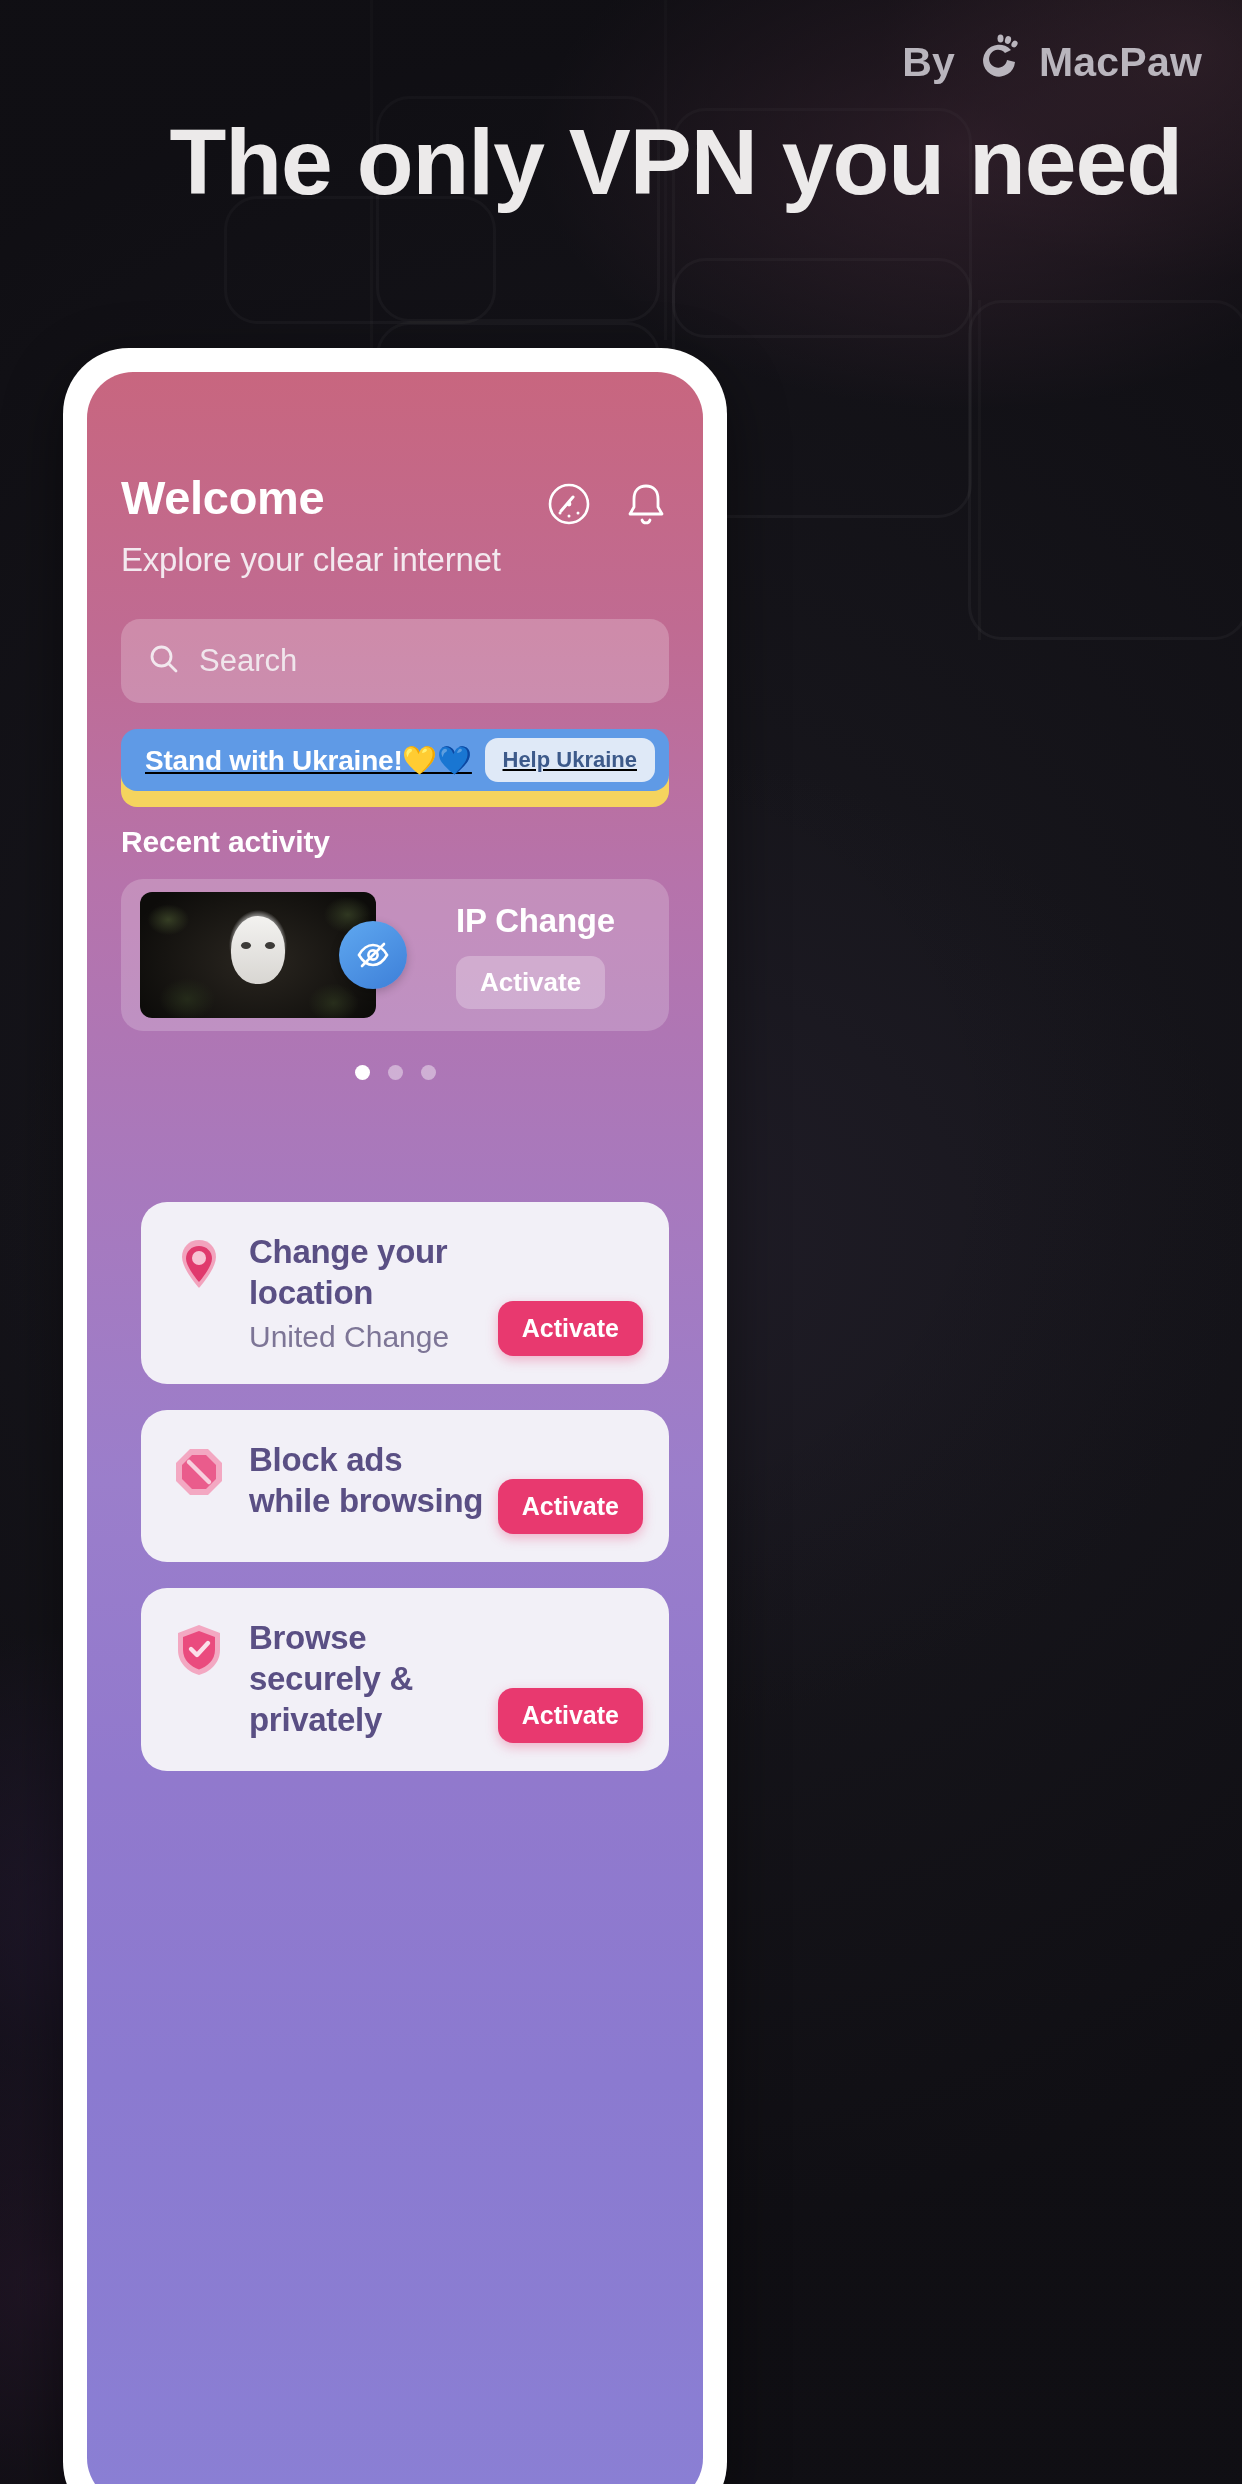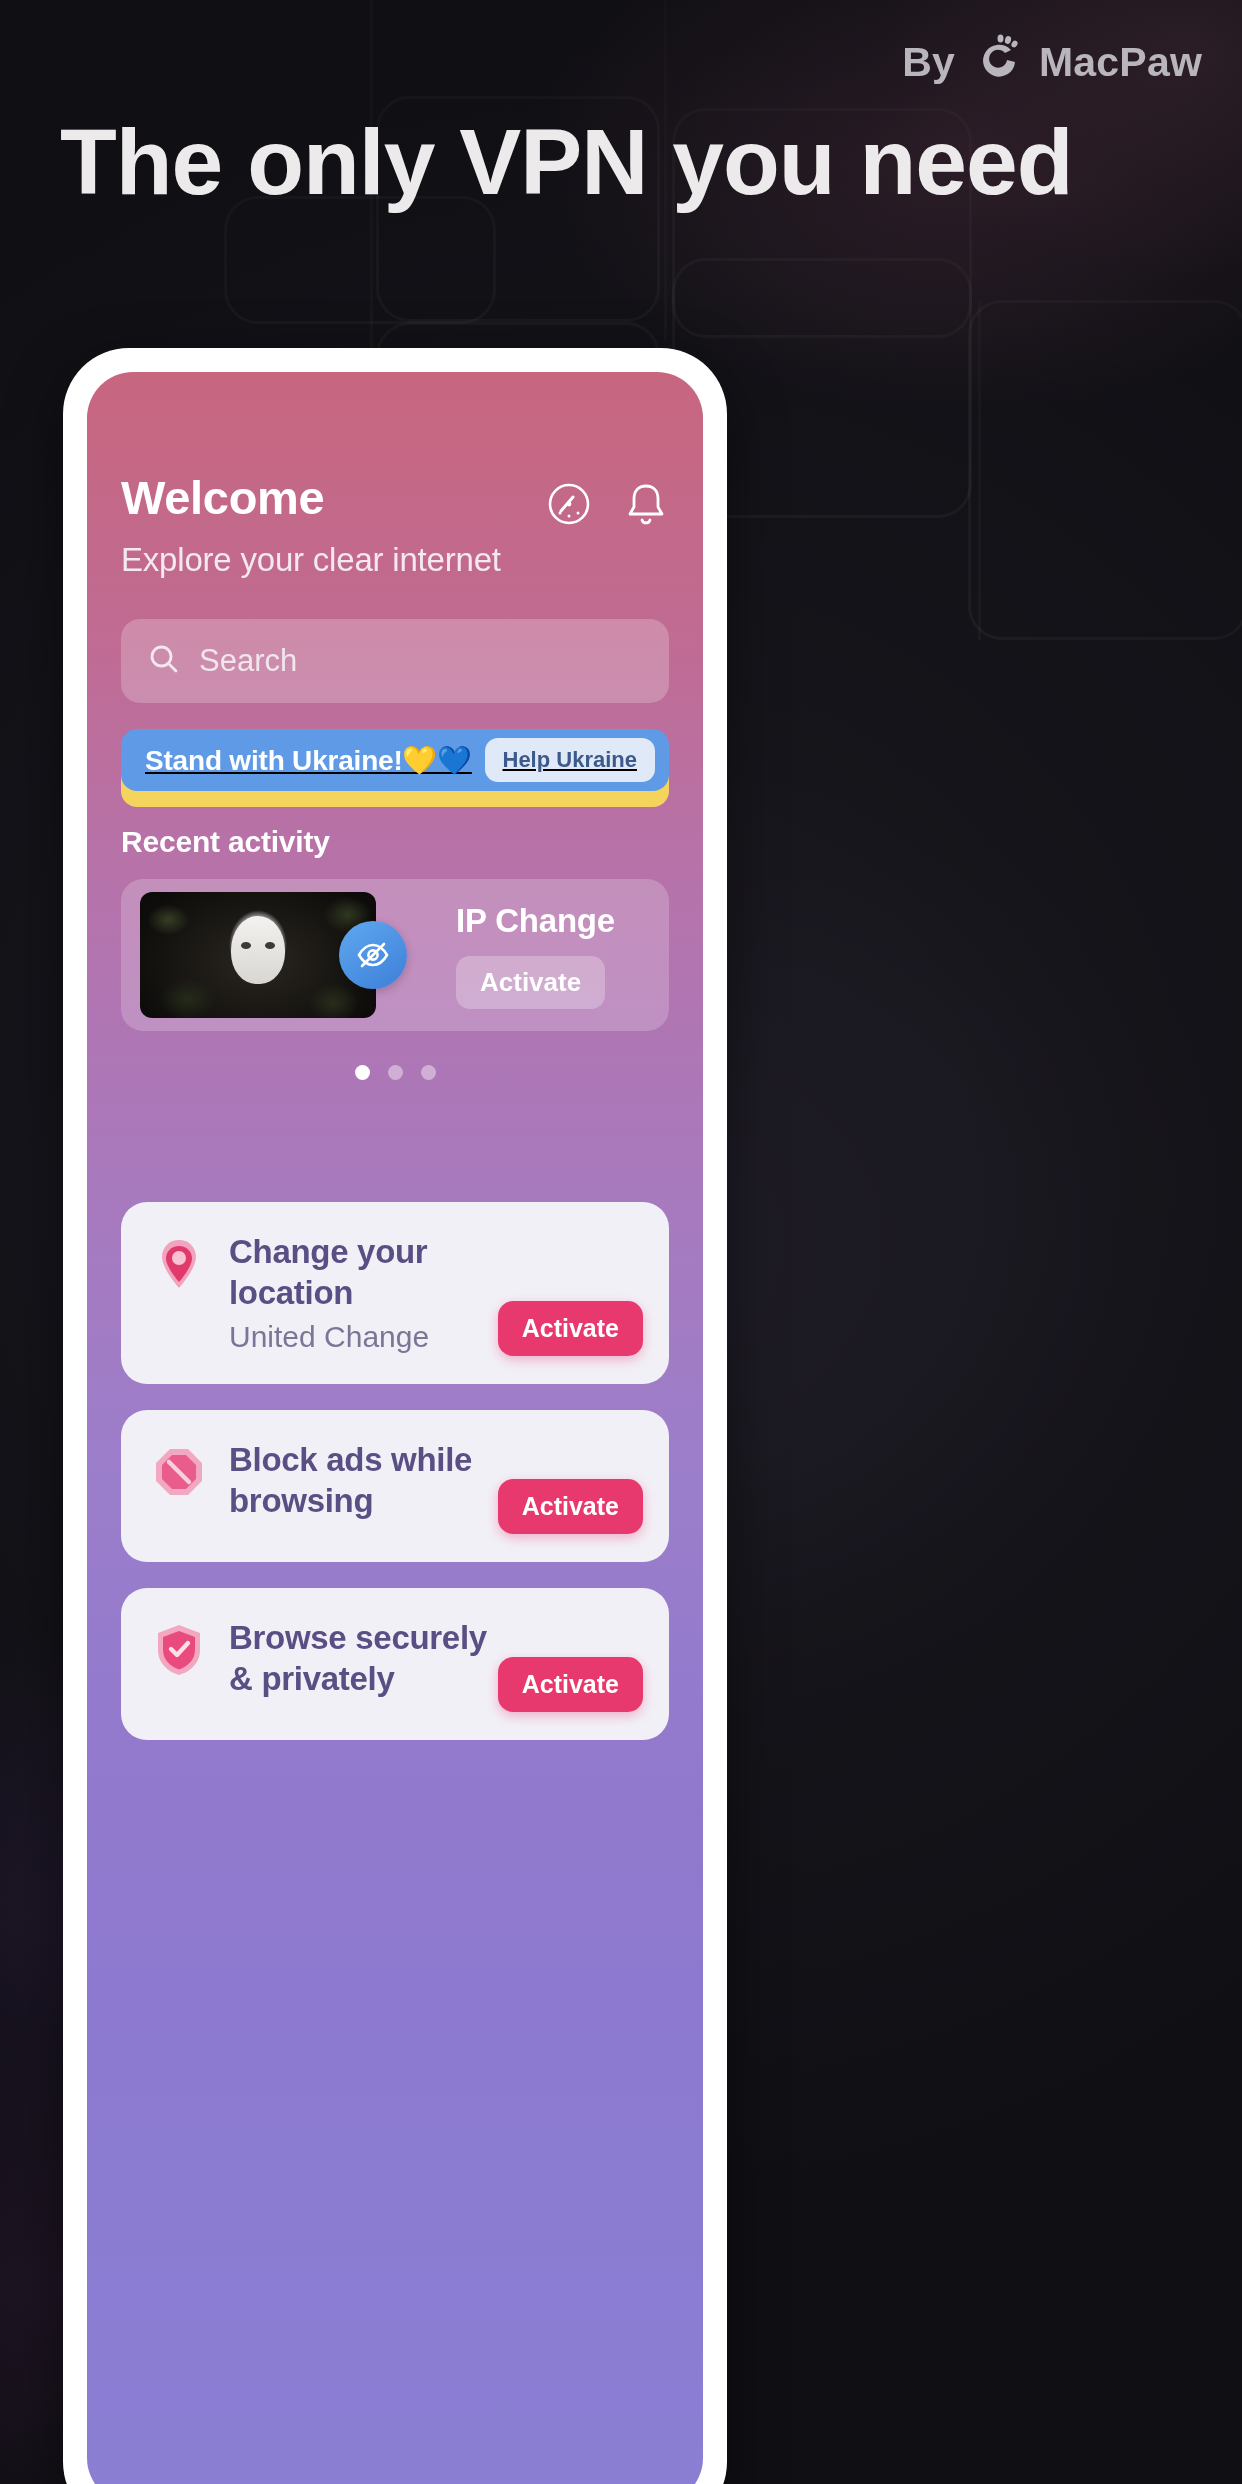--- a/index.html
+++ b/index.html
@@ -36,21 +36,21 @@
   .brand {
     position:absolute; right:40px; top:34px;
     display:flex; align-items:center; gap:20px;
     color:#b9b5bd; font-size:41px; font-weight:700; letter-spacing:.2px;
   }
   .brand .paw { display:block; }
 
   
   .headline {
     position:absolute; left:0; right:0; top:108px;
-    text-align:left; color:#eceaea;
+    text-align:right; color:#eceaea;
     font-size:93px; font-weight:700; line-height:1.18;
     letter-spacing:-1px;
     padding:0 60px;
   }
 
   
   .phone {
     position:absolute; left:63px; top:348px;
     width:664px; height:2180px;
     background:#fff;
@@ -168,21 +168,21 @@
   .dots { display:flex; justify-content:center; gap:18px; margin-top:34px; }
   .dot { width:15px; height:15px; border-radius:50%; background:rgba(255,255,255,.42); }
   .dot.on { background:#fff; }
 
   
   .cards { margin-top:122px; display:flex; flex-direction:column; gap:26px; }
   .card {
     background:#f2f0f7; border-radius:26px;
     padding:30px 28px 30px 30px;
     display:flex; gap:22px; align-items:flex-start;
-    position:relative; min-height:152px;
+    position:relative; min-height:152px;margin-left:20px;
   }
   .card-ico { flex:none; width:56px; height:56px; display:flex; align-items:center; justify-content:center; margin-top:4px; }
   .card-txt { padding-right:150px; }
   .card-title { color:#5a4f84; font-size:33px; font-weight:700; line-height:1.24; letter-spacing:-.3px; }
   .card-sub { color:#7d7596; font-size:30px; margin-top:6px; }
   .activate {
     position:absolute; right:26px; bottom:28px;
     background:#e8396f; color:#fff;
     font-size:25px; font-weight:700;
     border:none; border-radius:15px; padding:13px 24px;

